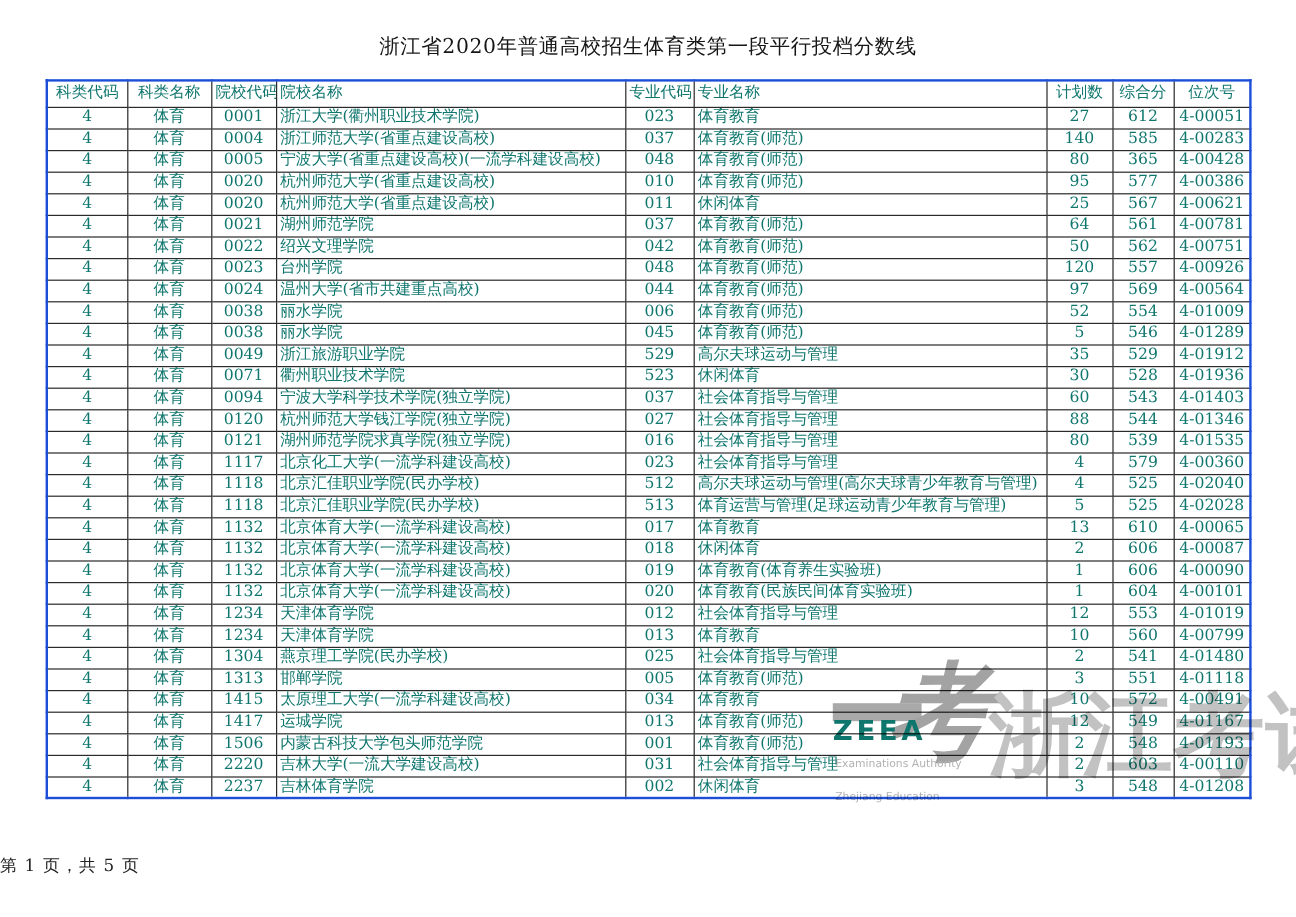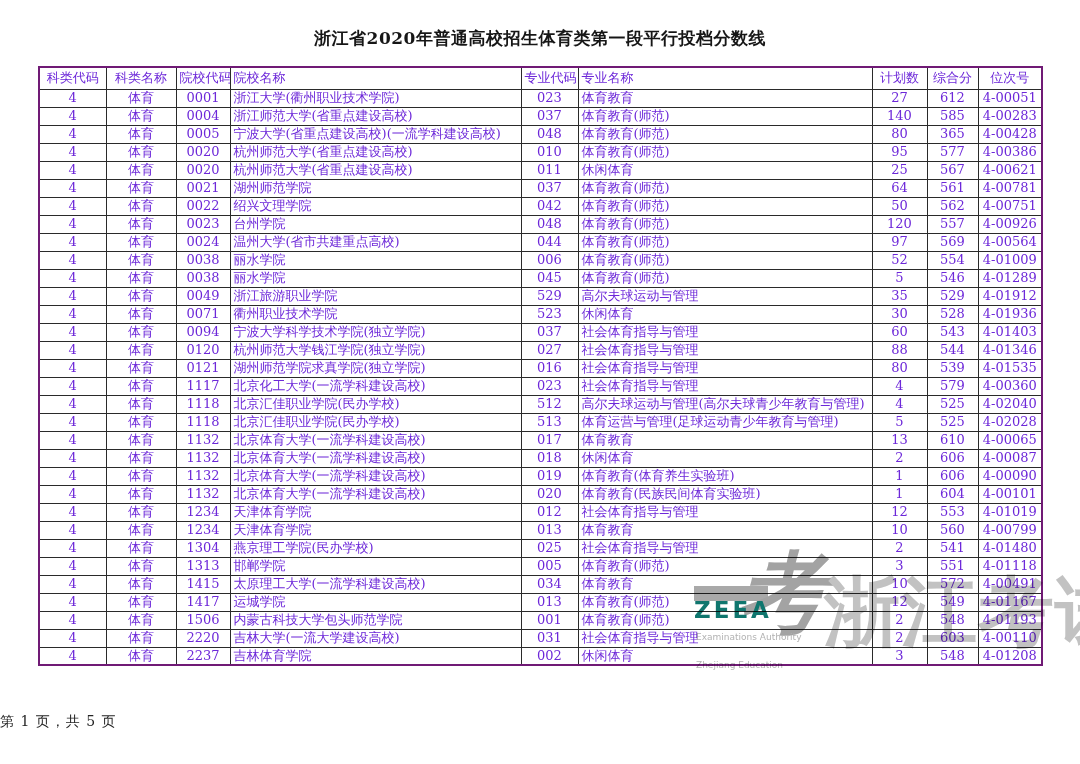--- a/index.html
+++ b/index.html
@@ -10,33 +10,33 @@
     font-family: "DejaVu Serif", serif;
     color: #1c1c1c;
     position: relative;
     overflow: hidden;
   }
   .title {
     position: absolute;
     left: 0; right: 0; top: 27px;
     text-align: center;
     font-size: 17px;
-    font-weight: bold;
+    font-weight: normal;
     letter-spacing: 0.5px;
     color: #161616;
   }
   table.scores {
     position: absolute;
     left: 38px; top: 66px;
     width: 1003px;
     border-collapse: collapse;
     table-layout: fixed;
     font-size: 13px;
-    color: #6d28d9;
-    border: 2px solid #701a75;
+    color: #0f766e;
+    border: 2px solid #1d4ed8;
   }
   .scores th, .scores td {
     border: 1px solid #2a2a2a;
     padding: 0 3px;
     line-height: 16.8px;
     overflow: hidden;
     word-break: break-all;
   }
   .scores th {
     font-weight: normal;

